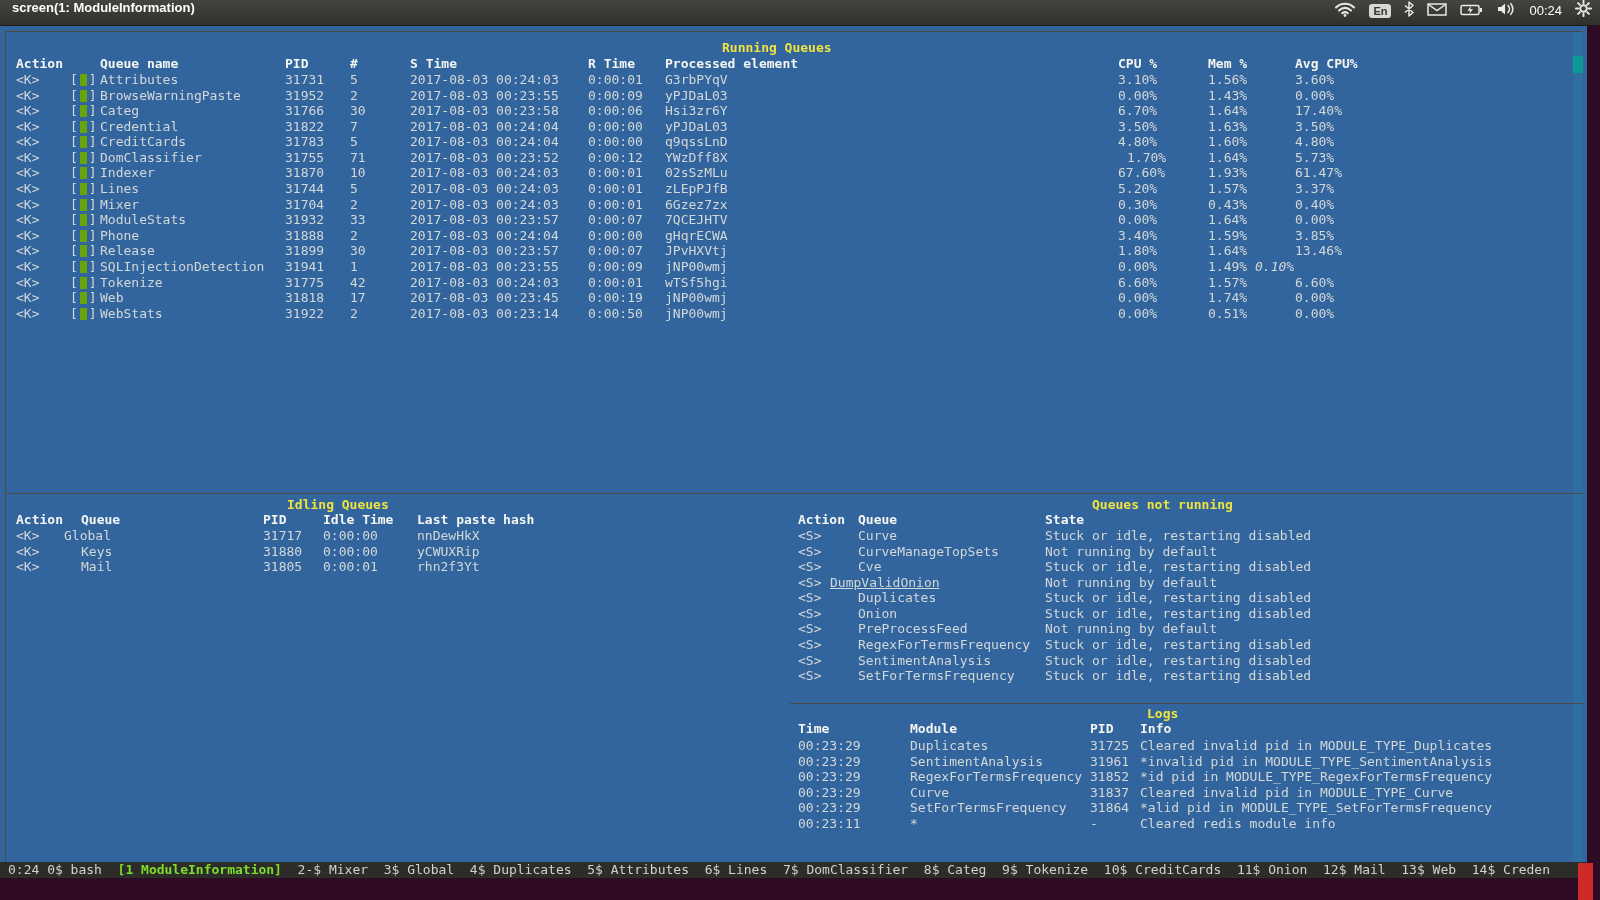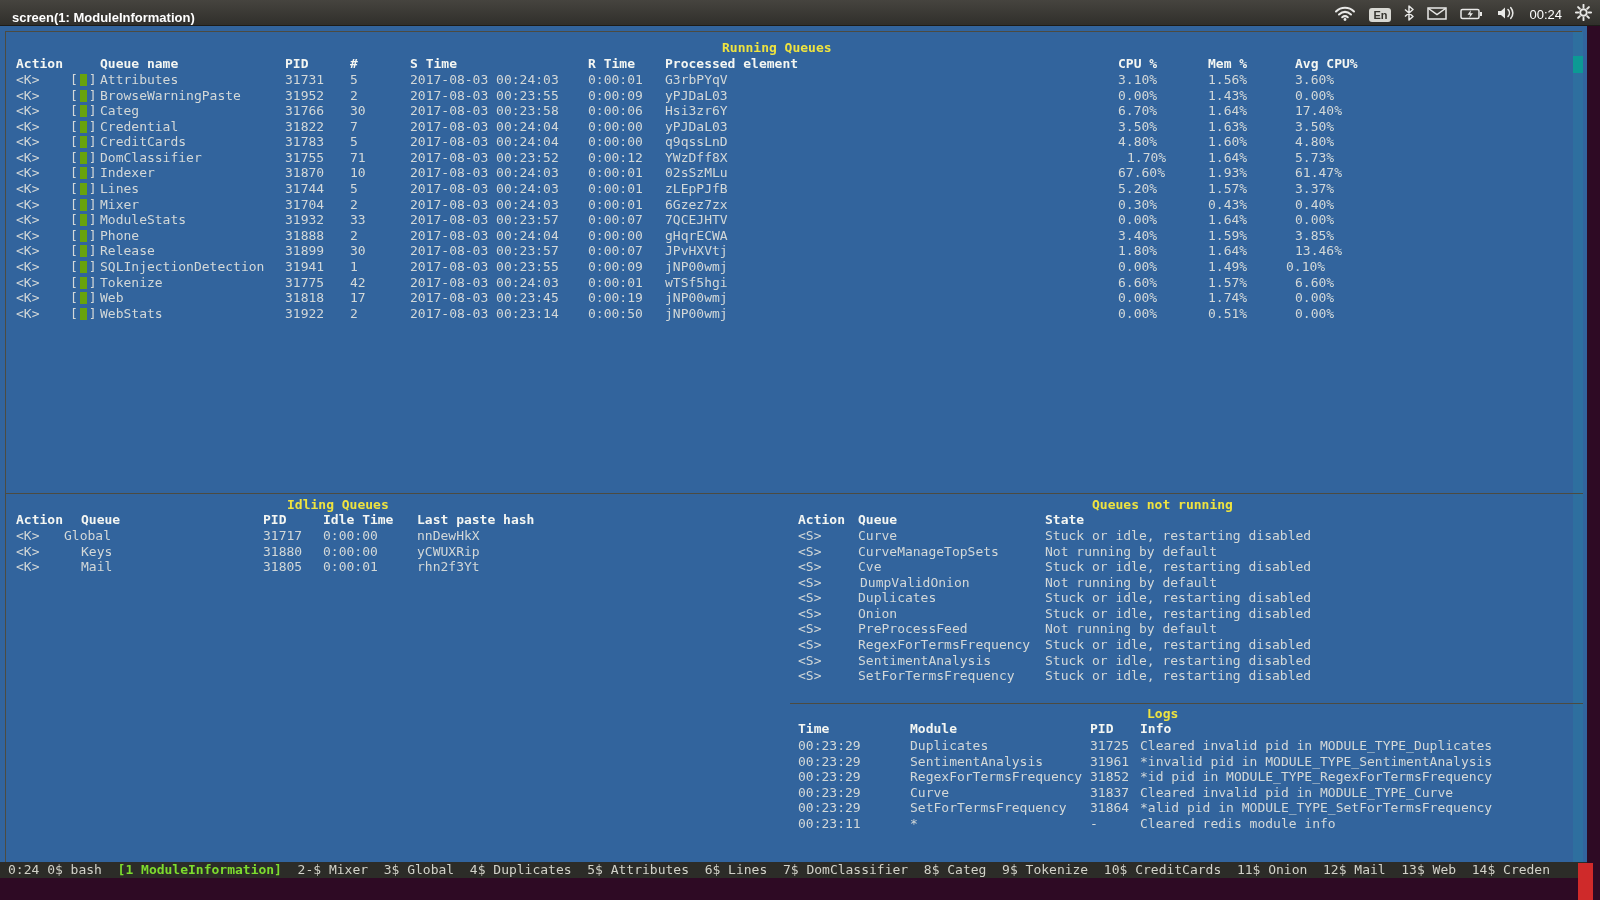--- a/index.html
+++ b/index.html
@@ -2,21 +2,21 @@
 <html><head>
 <meta charset="utf-8">
 <style>
   html,body{margin:0;padding:0;}
   body{width:1600px;height:900px;overflow:hidden;background:#2e0a24;font-family:"DejaVu Sans Mono",monospace;}
   #screen{position:absolute;top:0;left:0;width:1600px;height:900px;}
 
   
   #topbar{position:absolute;top:0;left:0;width:1600px;height:26px;
     background:linear-gradient(#46443f,#302f2b);border-bottom:1px solid #1d1c19;
-    display:flex;align-items:flex-end;justify-content:space-between;box-sizing:border-box;
+    display:flex;align-items:flex-start;justify-content:space-between;box-sizing:border-box;
     font-family:"Liberation Sans",sans-serif;color:#ffffff;}
   #topbar-title{font-weight:bold;font-size:13px;padding-left:12px;}
   #tray{display:flex;align-items:center;gap:13px;padding-right:8px;}
   .chip{background:#d8d8d3;color:#35342f;font-weight:bold;font-size:11px;border-radius:3px;padding:1px 4px;}
   #clock{font-size:13px;color:#fff;}
 
   
   #terminal{position:absolute;top:26px;left:0;width:1587px;height:852px;background:#32649d;}
   #frame{position:absolute;top:5px;left:5px;width:1577px;height:831px;
     border:1px solid #4c4b41;border-bottom:none;box-sizing:border-box;}
@@ -225,21 +225,21 @@
           <span class="cell" style="left: 16px;">&lt;K&gt;</span>
           <span class="cell" style="left: 70px;">[<span class="gbar"></span>]</span>
           <span class="cell" style="left: 100px;">SQLInjectionDetection</span>
           <span class="cell" style="left: 285px;">31941</span>
           <span class="cell" style="left: 350px;">1</span>
           <span class="cell" style="left: 410px;">2017-08-03 00:23:55</span>
           <span class="cell" style="left: 588px;">0:00:09</span>
           <span class="cell" style="left: 665px;">jNP00wmj</span>
           <span class="cell" style="left: 1118px;">0.00%</span>
           <span class="cell" style="left: 1208px;">1.49%</span>
-          <span class="cell" style="left: 1286px;">0.10%</span>
+          <span class="cell" style="left: 1255px; font-style: italic;">0.10%</span>
         </div>
         <div class="trow" style="top: 274.54px;">
           <span class="cell" style="left: 16px;">&lt;K&gt;</span>
           <span class="cell" style="left: 70px;">[<span class="gbar"></span>]</span>
           <span class="cell" style="left: 100px;">Tokenize</span>
           <span class="cell" style="left: 285px;">31775</span>
           <span class="cell" style="left: 350px;">42</span>
           <span class="cell" style="left: 410px;">2017-08-03 00:24:03</span>
           <span class="cell" style="left: 588px;">0:00:01</span>
           <span class="cell" style="left: 665px;">wTSf5hgi</span>
@@ -326,21 +326,21 @@
           <span class="cell" style="left: 858px;">CurveManageTopSets</span>
           <span class="cell" style="left: 1045px;">Not running by default</span>
         </div>
         <div class="trow" style="top: 559.16px;">
           <span class="cell" style="left: 798px;">&lt;S&gt;</span>
           <span class="cell" style="left: 858px;">Cve</span>
           <span class="cell" style="left: 1045px;">Stuck or idle, restarting disabled</span>
         </div>
         <div class="trow" style="top: 574.74px;">
           <span class="cell" style="left: 798px;">&lt;S&gt;</span>
-          <span class="cell" style="left: 860px;">DumpValidOnion</span>
+          <span class="cell" style="left: 830px; text-decoration: underline;">DumpValidOnion</span>
           <span class="cell" style="left: 1045px;">Not running by default</span>
         </div>
         <div class="trow" style="top: 590.32px;">
           <span class="cell" style="left: 798px;">&lt;S&gt;</span>
           <span class="cell" style="left: 858px;">Duplicates</span>
           <span class="cell" style="left: 1045px;">Stuck or idle, restarting disabled</span>
         </div>
         <div class="trow" style="top: 605.9px;">
           <span class="cell" style="left: 798px;">&lt;S&gt;</span>
           <span class="cell" style="left: 858px;">Onion</span>

